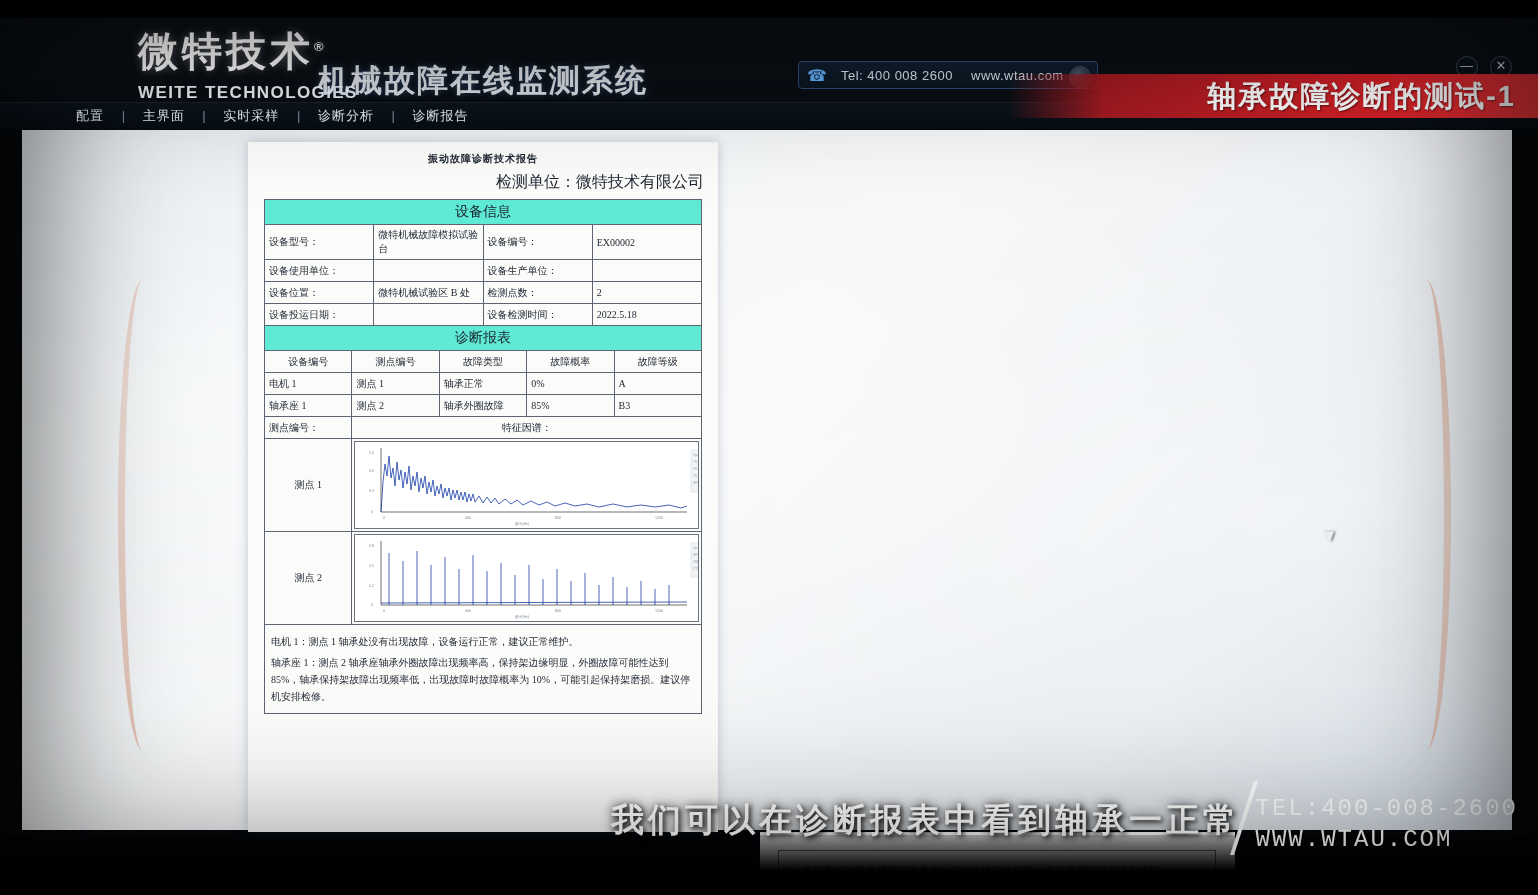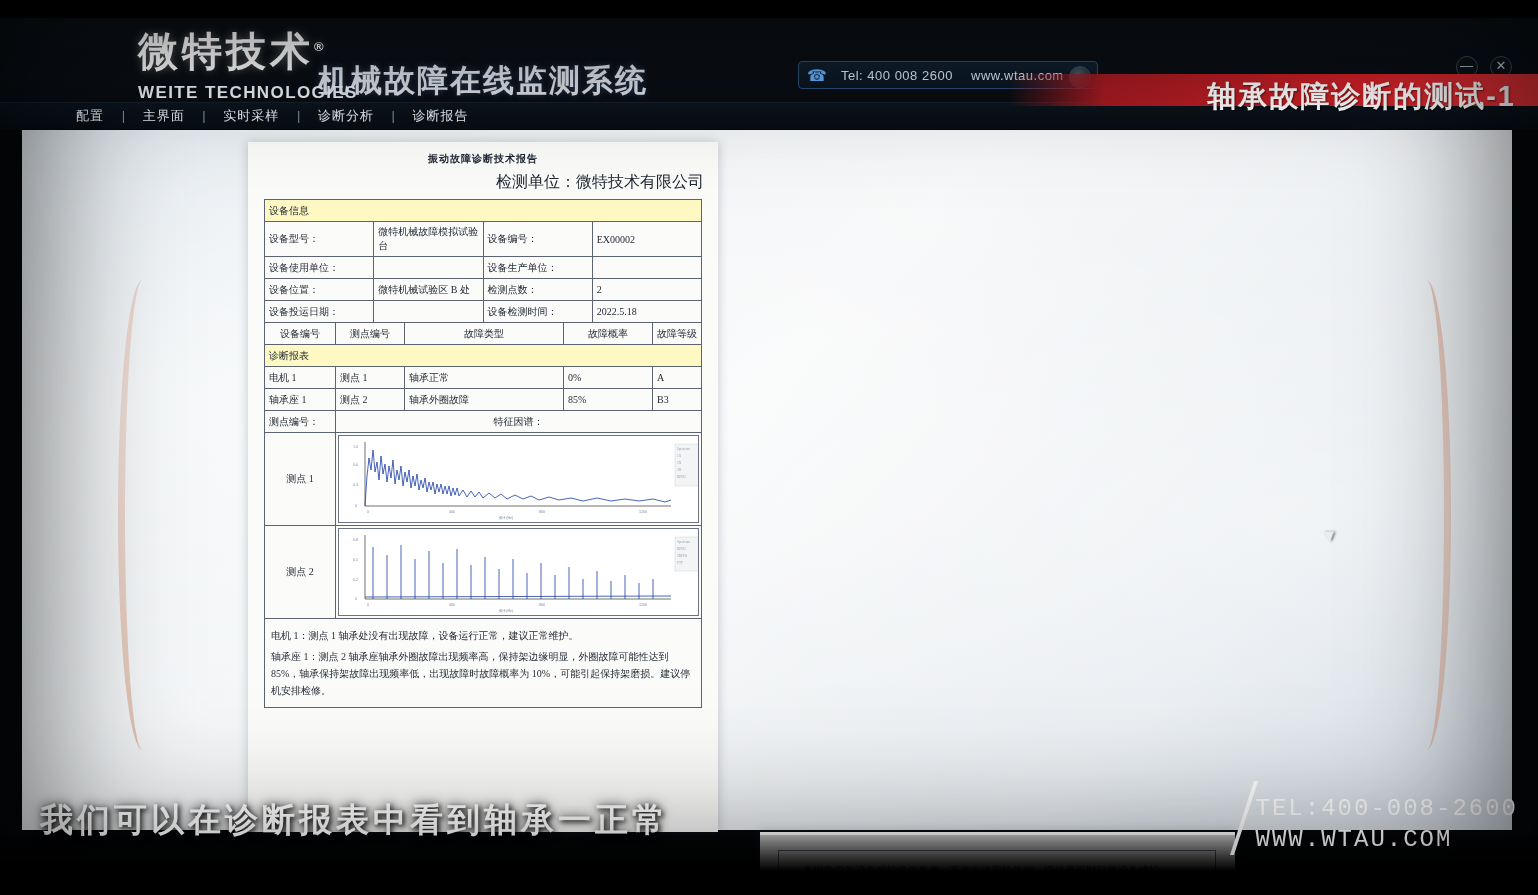--- a/index.html
+++ b/index.html
@@ -30,21 +30,21 @@
   .winbtn{display:inline-block;width:20px;height:20px;border:1px solid #3b4d5f;border-radius:50%;
     text-align:center;line-height:18px;margin-left:8px;font-size:13px;background:#0d141b;}
 
   .navbar{position:absolute;left:0;top:102px;width:1538px;height:26px;
     background:linear-gradient(180deg,#0c141d,#070d14);border-top:1px solid #16222e;}
   .nav{position:absolute;left:66px;top:0;height:26px;color:#e7eef6;font-size:13px;line-height:26px;}
   .nav span.item{display:inline-block;padding:0 10px;letter-spacing:1px;}
   .nav span.sep{display:inline-block;color:#7e8f9e;padding:0 4px;}
 
   
-  .overlay-title{position:absolute;right:0;top:74px;width:530px;height:32px;
+  .overlay-title{position:absolute;right:0;top:74px;width:530px;height:44px;
     background:linear-gradient(90deg,rgba(140,20,24,0) 0%,#a51b22 18%,#d62127 70%,#e8343a 100%);
     color:#fff;font-size:29px;font-weight:bold;line-height:44px;text-align:right;padding-right:22px;
     box-sizing:border-box;letter-spacing:2px;text-shadow:1px 1px 2px rgba(0,0,0,.5);}
 
   
   .sheet{position:absolute;left:22px;top:130px;width:1490px;height:700px;
     background:linear-gradient(135deg,#dfe6ec 0%,#eef2f5 18%,#f7f8f9 45%,#e9edf1 78%,#cfd8e0 100%);}
   .sheet:after{content:"";position:absolute;inset:0;
     background:radial-gradient(ellipse at 20% 40%,rgba(255,255,255,.55),rgba(255,255,255,0) 60%),
                radial-gradient(ellipse at 85% 55%,rgba(255,255,255,.35),rgba(255,255,255,0) 55%);
@@ -59,40 +59,40 @@
     box-shadow:0 0 10px rgba(40,60,80,.25);}
   .pageR{position:absolute;left:760px;top:142px;width:475px;height:670px;background:#fcfcfb;
     box-shadow:0 0 10px rgba(40,60,80,.25);}
 
   .doc{position:relative;color:#1d2530;font-family:"Liberation Serif",serif;}
   .doc-title{text-align:center;font-size:10px;font-weight:bold;padding-top:10px;letter-spacing:1px;}
   .doc-sub{text-align:right;font-size:16px;padding:6px 14px 6px 0;}
 
   table.tb{border-collapse:collapse;width:438px;margin:0 auto;font-size:10px;table-layout:fixed;}
   table.tb td,table.tb th{border:1px solid #5b6470;padding:3px 4px;height:15px;color:#1d2530;font-weight:normal;}
-  .secthead{font-weight:bold;font-size:10px;background:#fef9c3;}
+  .secthead{text-align:center;font-weight:bold;font-size:14px;background:#5eead4;}
   .cellc{text-align:center;}
 
   .plotbox{height:86px;border:1px solid #6b7480;margin:2px;background:#fff;position:relative;overflow:hidden;}
   .plotbox svg{display:block;}
 
   .concl{width:438px;margin:0 auto;font-size:10px;line-height:17px;padding:4px 6px;
     box-sizing:border-box;border:1px solid #5b6470;border-top:none;}
   .concl p{margin:4px 0;}
 
   
   .rbox{position:absolute;left:18px;top:18px;width:438px;height:628px;border:1px solid #6b7480;
     box-sizing:border-box;padding:10px 10px 10px 8px;font-size:10.5px;line-height:19px;
     font-family:"Liberation Serif",serif;color:#1d2530;}
   .rbox .lead{padding-left:14px;text-indent:-14px;}
 
   
-  .subtitle{position:absolute;left:0;bottom:52px;width:1240px;text-align:left;
+  .subtitle{position:absolute;left:0;bottom:52px;width:1240px;text-align:right;
     color:#fff;font-size:33px;font-weight:bold;letter-spacing:4px;
-    text-shadow:2px 2px 5px rgba(0,0,0,.9),0 0 12px rgba(0,0,0,.8);padding-left:40px;}
+    text-shadow:2px 2px 5px rgba(0,0,0,.9),0 0 12px rgba(0,0,0,.8);}
   .footer-right{position:absolute;right:20px;bottom:42px;color:#fff;text-align:left;
     font-family:"Liberation Mono",monospace;letter-spacing:2px;margin-top:17px;}
   .footer-right .l1{font-size:24px;}
   .footer-right .l2{font-size:24px;margin-top:4px;}
   .slash{position:absolute;right:292px;bottom:40px;width:4px;height:74px;background:#fff;
     transform:skewX(-18deg);}
 
   .cursor{position:absolute;left:1326px;top:528px;width:0;height:0;
     border-left:9px solid #e9eef3;border-top:6px solid transparent;border-bottom:6px solid transparent;
     transform:rotate(-35deg);filter:drop-shadow(1px 1px 1px rgba(0,0,0,.6));}
@@ -185,29 +185,29 @@
         <td></td>
         <td>设备检测时间：</td>
         <td>2022.5.18</td>
       </tr>
     </tbody>
       </table>
 
     <table class="tb" style="margin-top:-1px">
       <tbody>
           <tr>
+            <td class="secthead" colspan="5">诊断报表</td>
+          </tr>
+      <tr>
         <td class="cellc" style="width:62px">设备编号</td>
         <td class="cellc" style="width:60px">测点编号</td>
         <td class="cellc" style="width:150px">故障类型</td>
         <td class="cellc" style="width:80px">故障概率</td>
         <td class="cellc">故障等级</td>
       </tr>
-      <tr>
-            <td class="secthead" colspan="5">诊断报表</td>
-          </tr>
       <tr>
         <td>电机 1</td>
         <td>测点 1</td>
         <td>轴承正常</td>
         <td>0%</td>
         <td>A</td>
       </tr>
       <tr>
         <td>轴承座 1</td>
         <td>测点 2</td>

